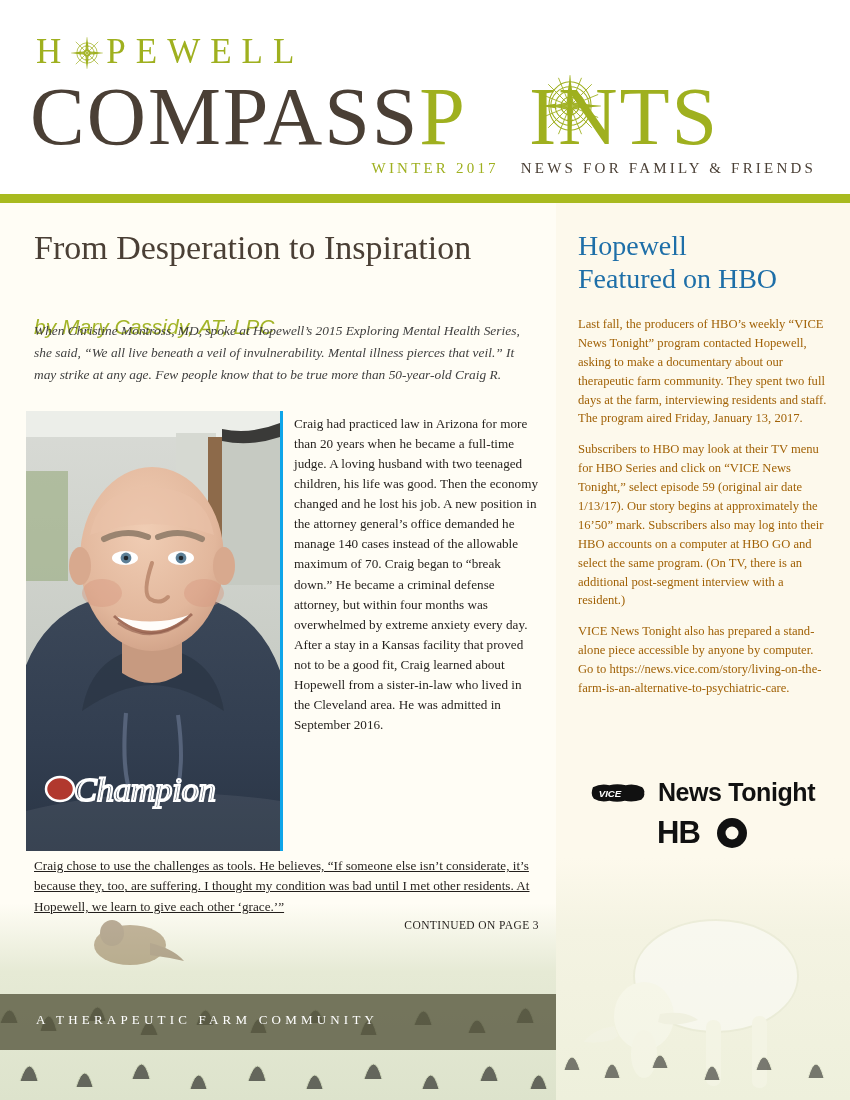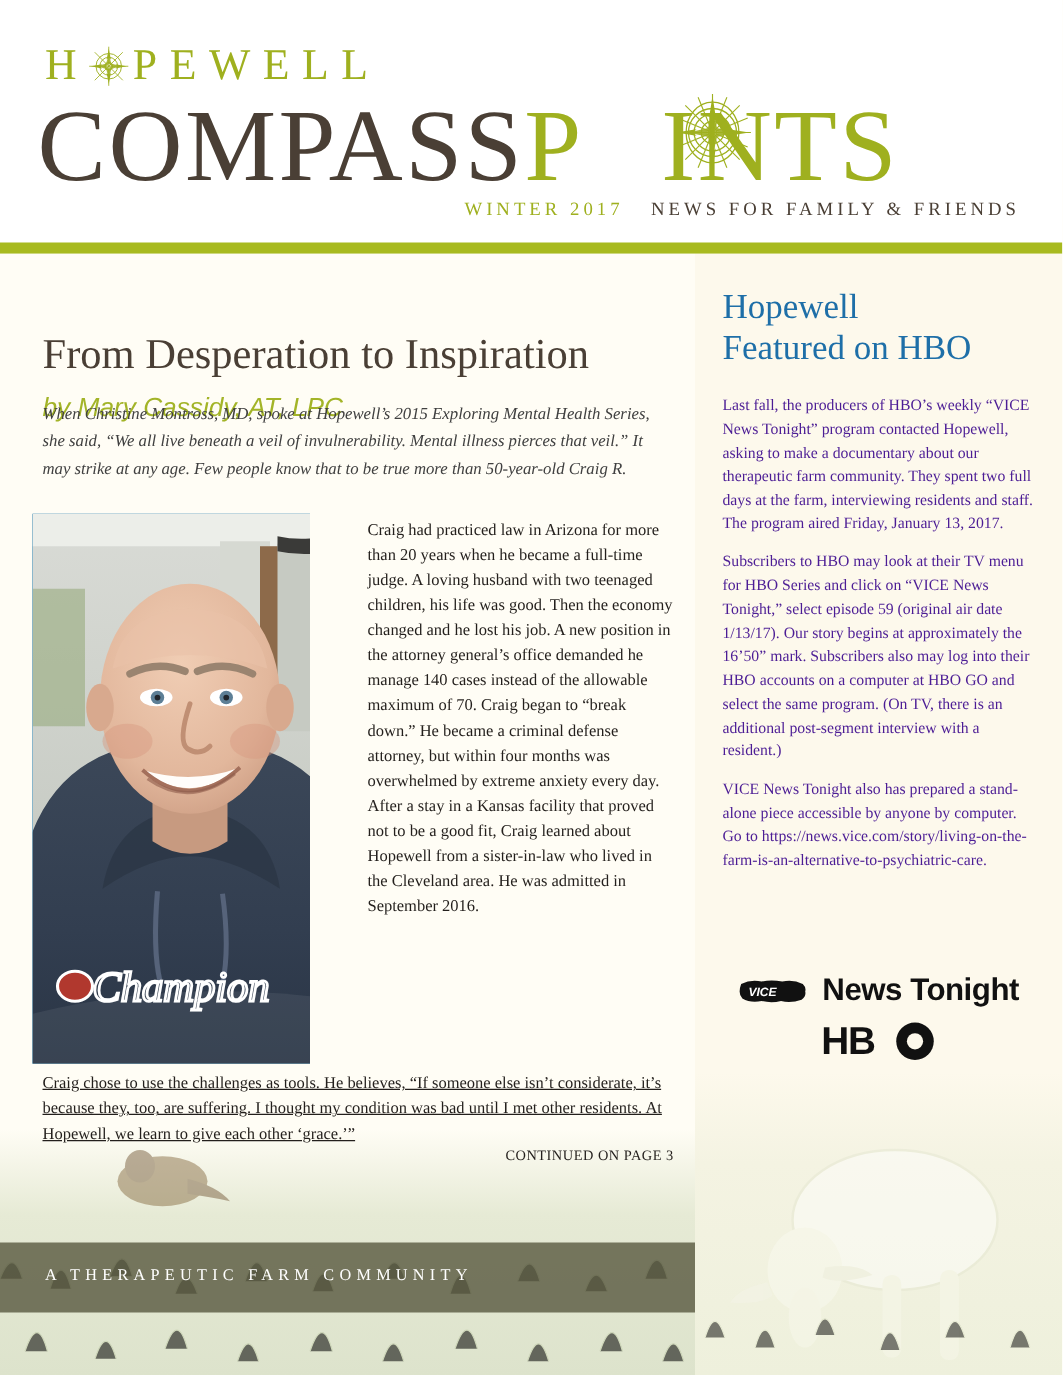--- a/index.html
+++ b/index.html
@@ -58,38 +58,38 @@
   }
   .right-col{
     position:absolute;left:556px;top:0;width:294px;height:897px;
     background:#fdf9ec;
   }
 
   
   .headline{
     position:absolute;left:34px;top:27px;width:505px;
     font-size:34px;line-height:1.05;color:#4a3f35;
-    font-family:"Liberation Serif", serif;font-weight:400;margin-top:36px;
+    font-family:"Liberation Serif", serif;font-weight:400;
   }
   .byline{
     position:absolute;left:34px;top:72px;width:505px;
     font-size:21px;color:#a3b428;font-style:italic;
     font-family:Liberation Sans, sans-serif;
     margin-top:40px;
   }
   .standfirst{
     position:absolute;left:34px;top:117px;width:503px;
     font-size:13.4px;line-height:1.65;color:#404040;
     font-style:italic;text-align:left;
   }
 
   
   .photo-wrap{
-    position:absolute;left:26px;top:208px;width:222px;height:440px;
-    overflow:hidden;background:#0369a1;
+    position:absolute;left:26px;top:208px;width:257px;height:440px;
+    overflow:hidden;background:#0ea5e9;
   }
   .photo-wrap svg{display:block;width:254px;height:440px;}
 
   
   .bodycol{
     position:absolute;left:294px;top:211px;width:245px;
     font-size:13.2px;line-height:1.52;color:#231f1c;
   }
   .bodycol p{margin:0 0 11px 0;}
 
@@ -119,21 +119,21 @@
   }
 
   
   .side-head{
     position:absolute;left:22px;top:26px;width:256px;
     font-size:28px;line-height:1.18;color:#1e6fa8;
     font-family:"Liberation Serif", serif;font-weight:400;
   }
   .side-body{
     position:absolute;left:22px;top:112px;width:252px;
-    font-size:12.6px;line-height:1.5;color:#4c1d95;
+    font-size:12.6px;line-height:1.5;color:#a16207;
   }
   .side-body p{margin:0 0 12px 0;}
 
   
   .logos{position:absolute;left:0;top:575px;width:294px;text-align:center;}
   .logo-row1{display:flex;align-items:center;justify-content:center;gap:9px;}
   .vice-mark{width:58px;height:22px;}
   .vice-mark svg{display:block;width:100%;height:100%;}
   .news-tonight{
     font-family:"Liberation Sans", sans-serif;

